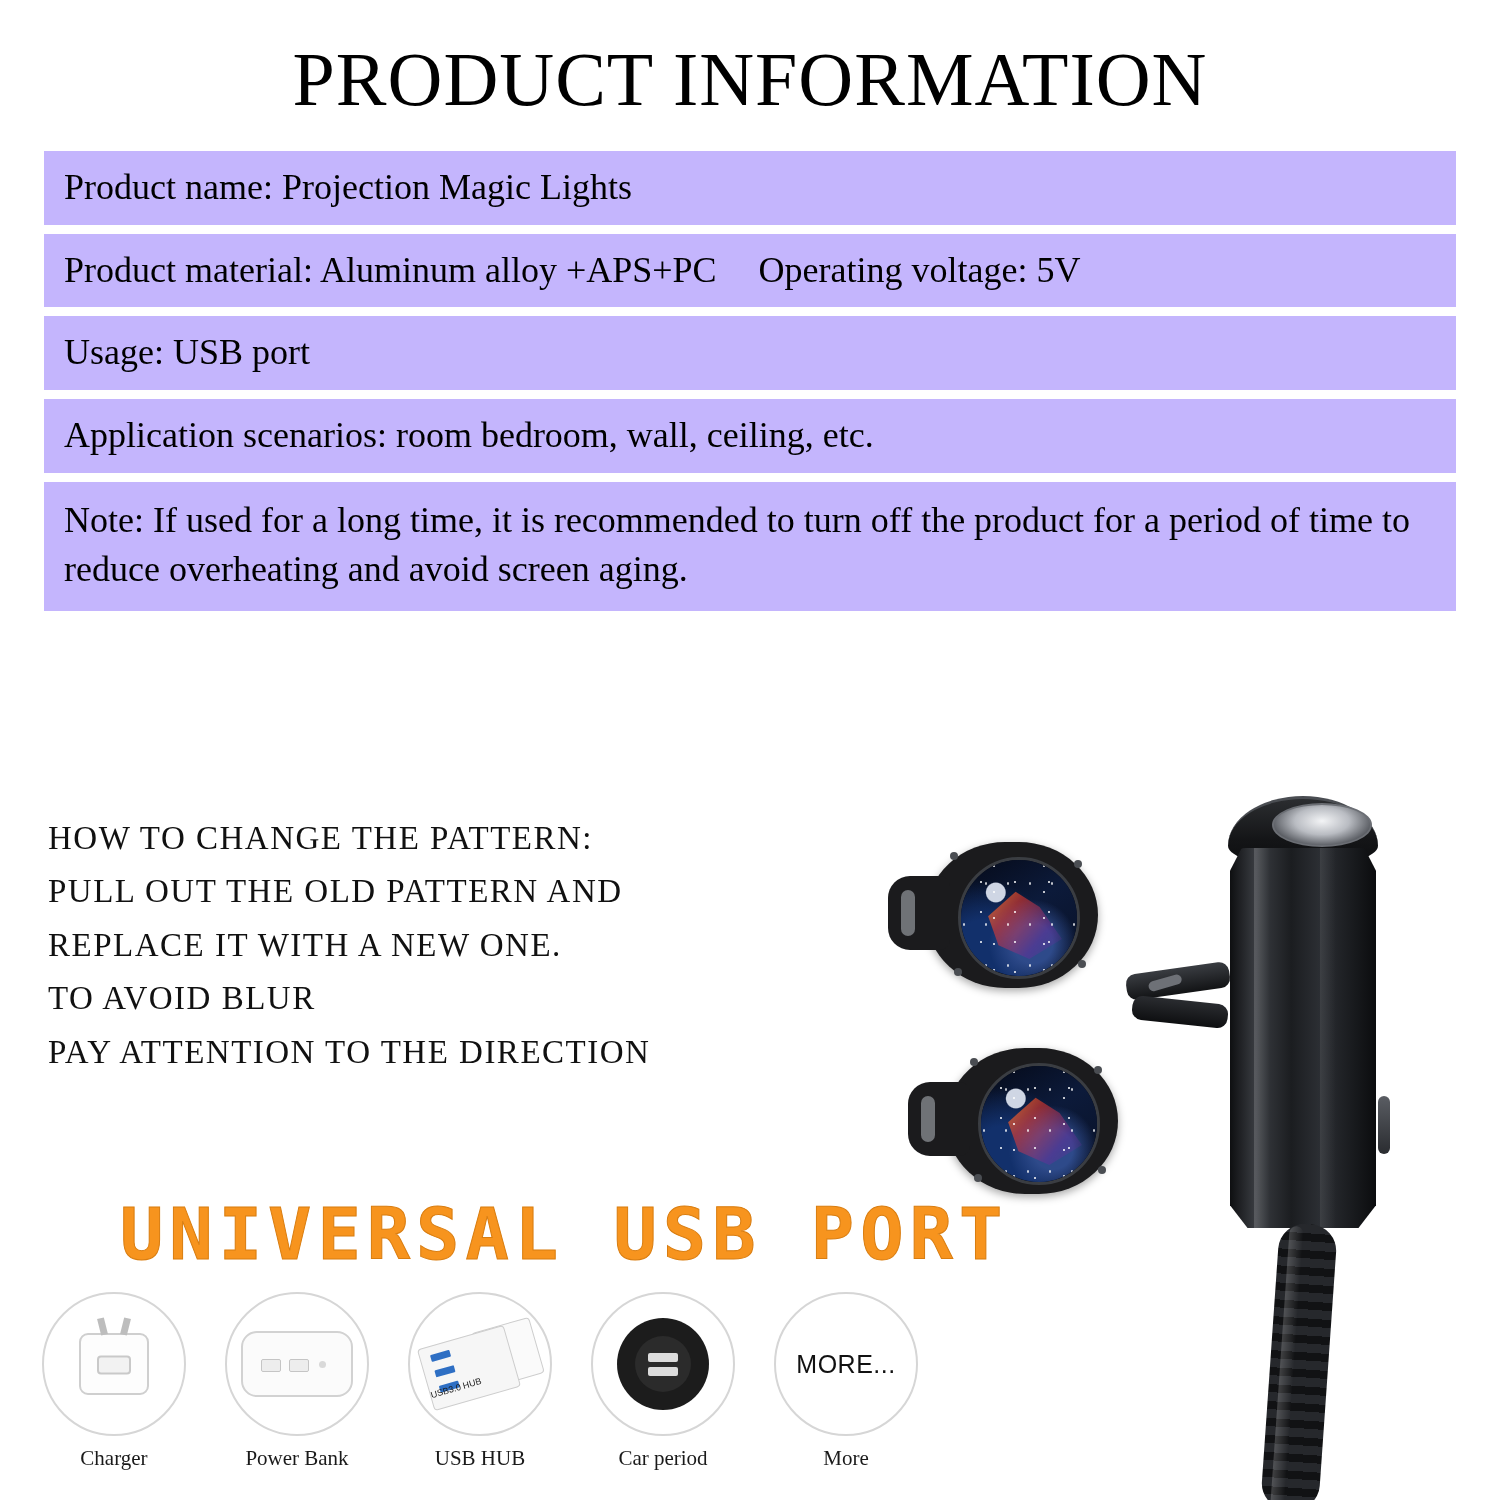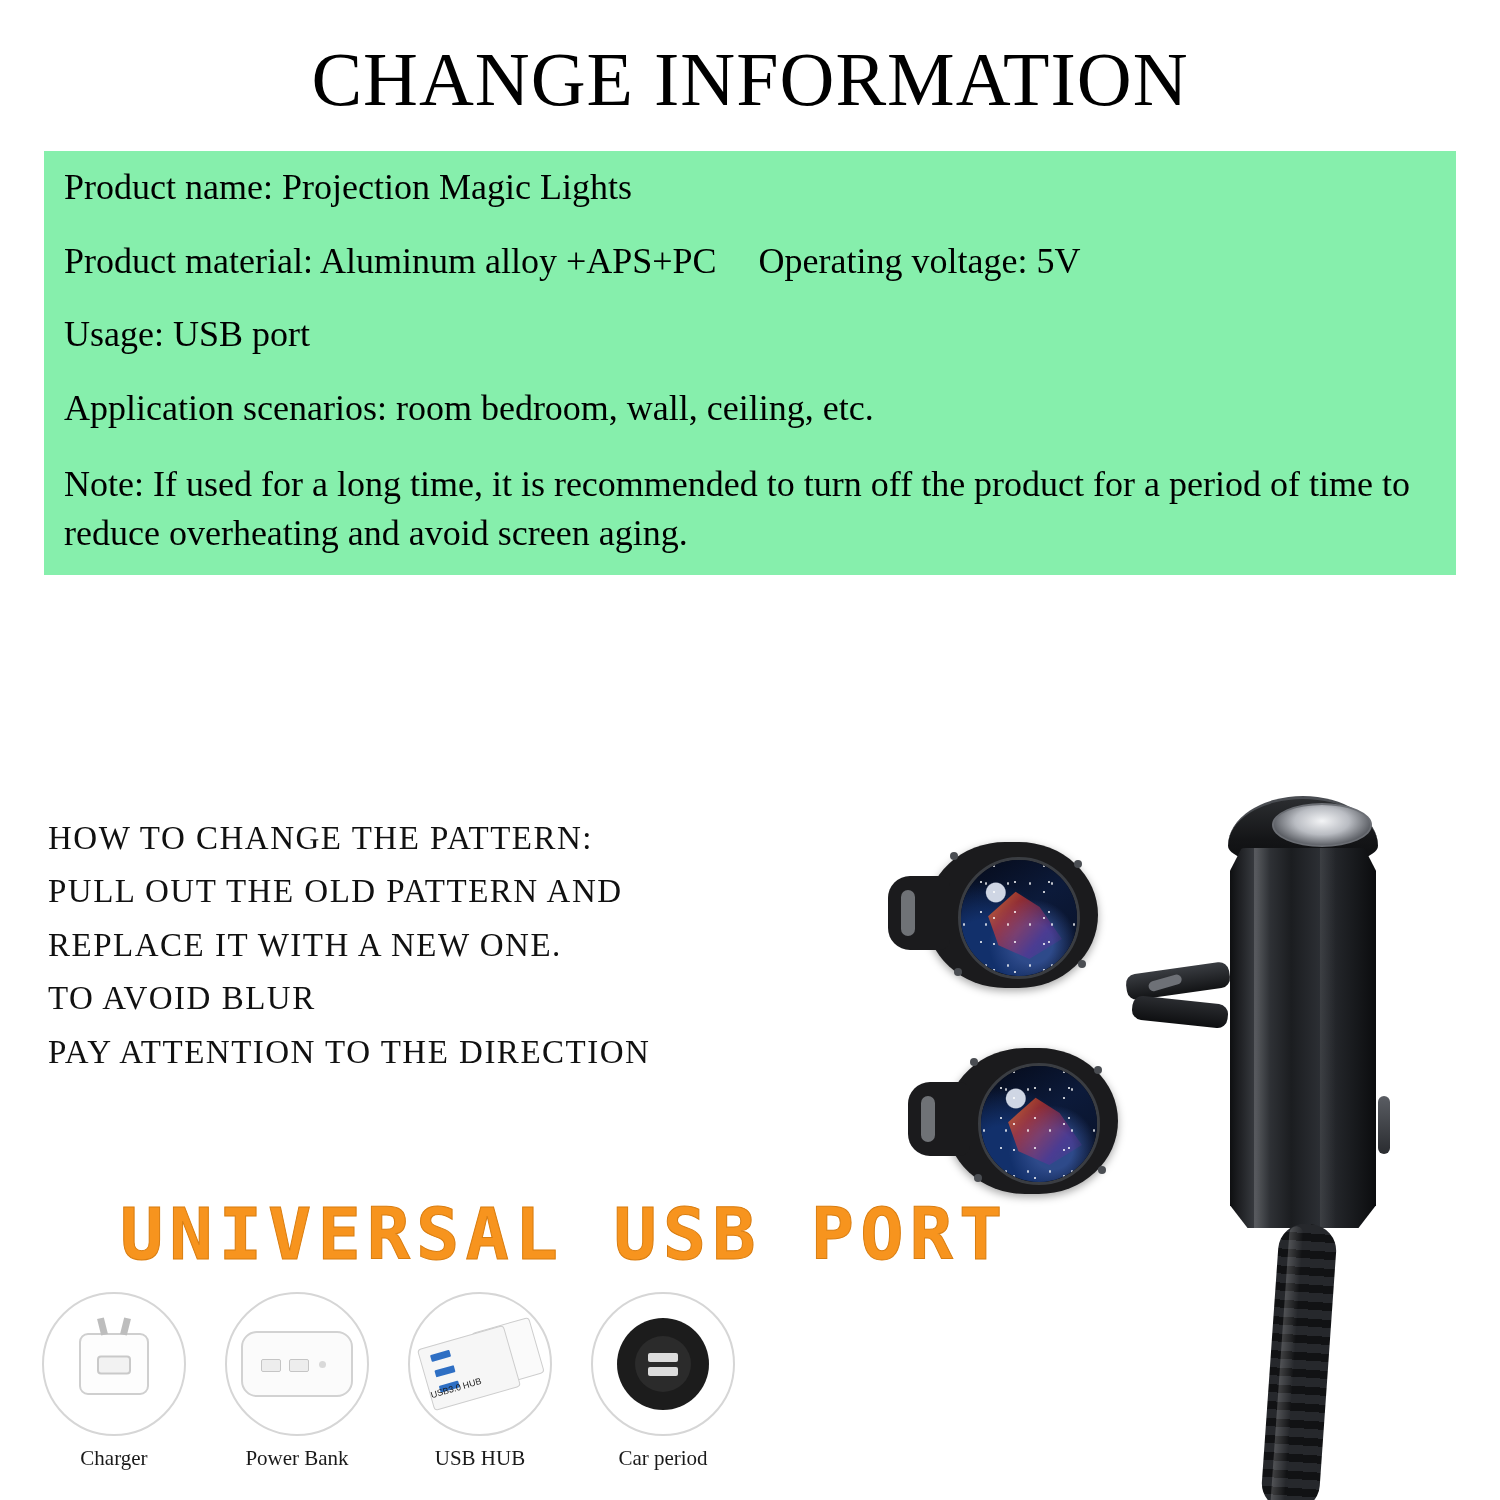--- a/index.html
+++ b/index.html
@@ -26,24 +26,25 @@
     margin-bottom: 10px;
     white-space: nowrap;
   }
 
   
   .spec-table {
     margin: 28px 44px 0 44px;
     width: 1412px;
   }
   .spec-row {
-    background: #86efac;
+    background: #c4b5fd;
     font-size: 36px;
     line-height: 1.38;
     padding: 12px 34px 12px 20px;
+    margin-bottom: 9px;
     font-family: "Liberation Serif", serif;
     box-sizing: border-box;
   }
   .spec-row.tall {
     padding-top: 14px;
     padding-bottom: 16px;
   }
   .spec-cell-inline {
     display: inline;
   }
@@ -305,21 +306,21 @@
   }
   .neck-high {
     position:absolute; left:70px; top:430px; width:14px; height:282px;
     background: linear-gradient(90deg, rgba(255,255,255,.20), rgba(255,255,255,0));
     border-radius:8px; transform: rotate(4deg);
   }
 </style>
 </head>
 <body>
 
-<div class="title">CHANGE INFORMATION</div>
+<div class="title">PRODUCT INFORMATION</div>
 
 <div class="spec-table">
 
   <div class="spec-row">
     <span class="spec-cell-inline">Product name: Projection Magic Lights</span>
   </div>
 
   <div class="spec-row">
     <span class="spec-cell-inline">Product material: Aluminum alloy +APS+PC</span><span class="spec-gap"></span><span class="spec-cell-inline">Operating voltage: 5V</span>
   </div>
@@ -399,20 +400,26 @@
         <div class="car-face">
           <div class="car-slot"></div>
           <div class="car-slot"></div>
         </div>
       </div>
     </div>
     <div class="icon-caption">Car period</div>
   </div>
 
 
+  <div class="icon-item">
+    <div class="icon-circle">
+      <span class="more-text">MORE...</span>
+    </div>
+    <div class="icon-caption">More</div>
+  </div>
 
 </div>
 
 <div class="photo-zone">
 
   <div class="disc" id="disc-top">
     <div class="tab"></div>
     <div class="glass">
       <div class="sky"></div>
       <div class="nebula"></div>

